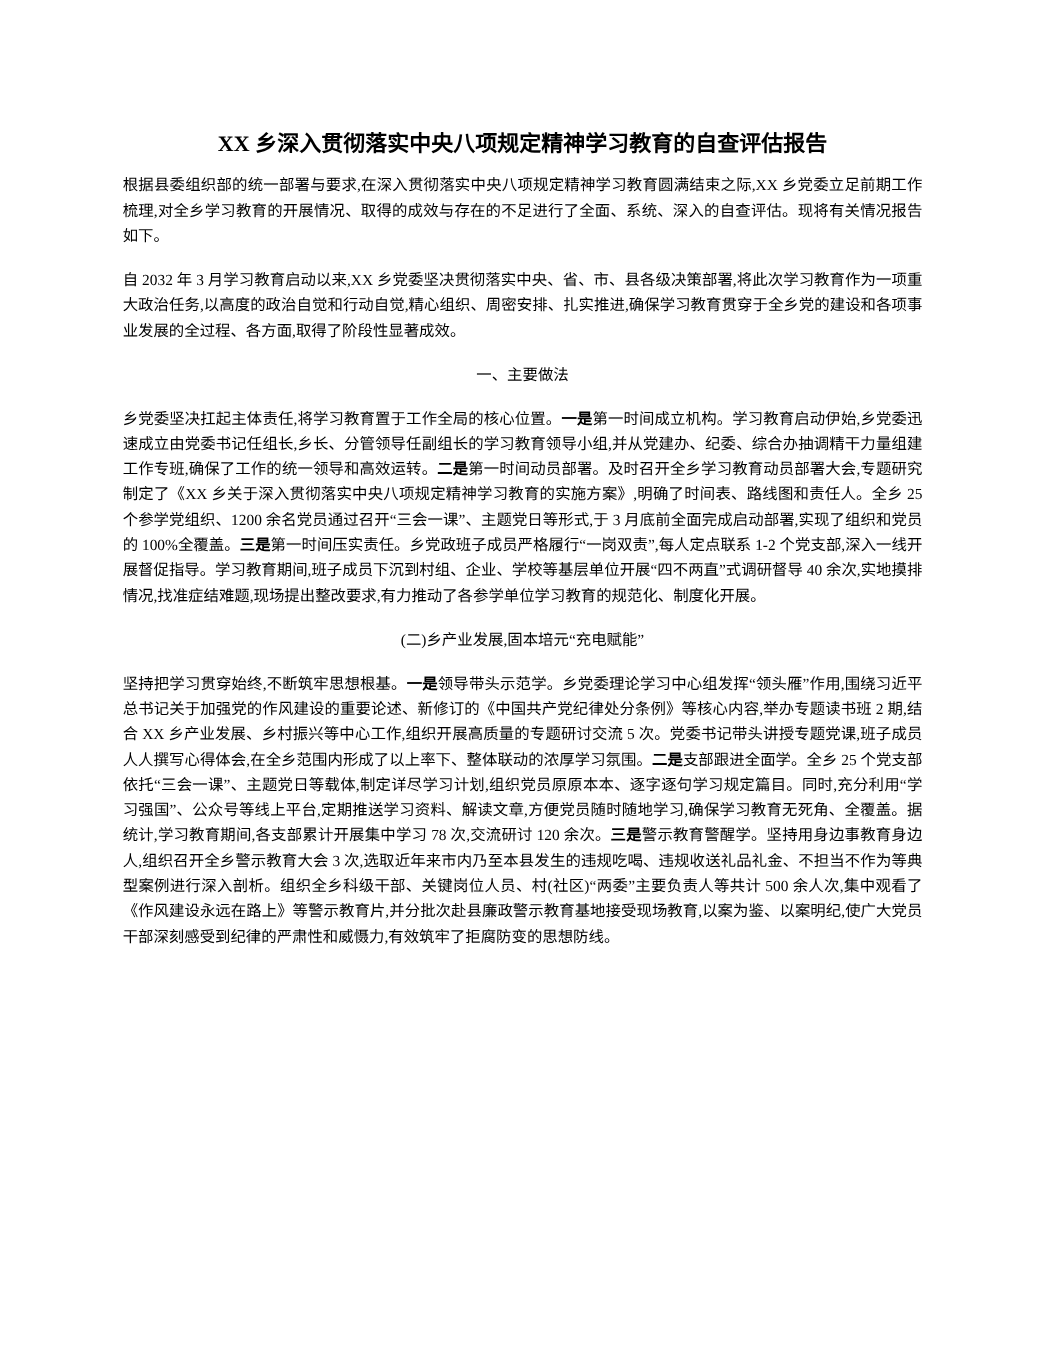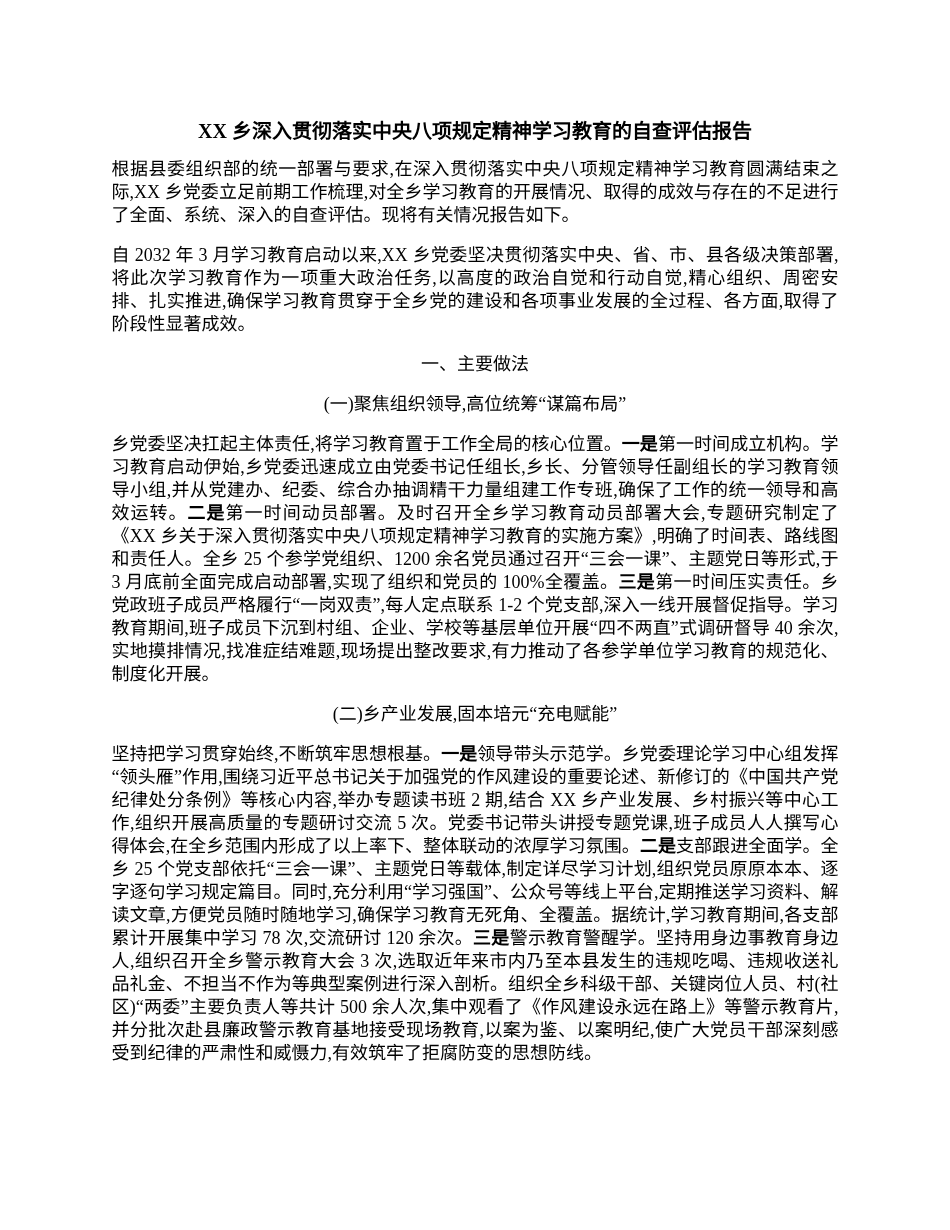--- a/index.html
+++ b/index.html
@@ -17,35 +17,34 @@
     padding-top: 119px;
   }
   .title {
     font-size: 20px;
     font-weight: bold;
     line-height: 25px;
     margin-bottom: 14px;
     text-align: center;
   }
   .block {
-    font-size: 18px;
+    font-size: 14px;
     line-height: 23px;
     margin-bottom: 17px;
     text-align: justify;
   }
   .block.heading { text-align: center; }
   .bold { font-weight: bold; margin-top: 44px; }
 </style>
 </head>
 <body style="background: rgb(255, 255, 255); color: rgb(0, 0, 0);">
 
 <main class="doc">
   <h1 class="title">XX 乡深入贯彻落实中央八项规定精神学习教育的自查评估报告</h1>
   <div>
       <p class="block"><span>根据县委组织部的统一部署与要求,在深入贯彻落实中央八项规定精神学习教育圆满结束之际,XX 乡党委立足前期工作梳理,对全乡学习教育的开展情况、取得的成效与存在的不足进行了全面、系统、深入的自查评估。现将有关情况报告如下。</span></p>
       <p class="block"><span>自 2032 年 3 月学习教育启动以来,XX 乡党委坚决贯彻落实中央、省、市、县各级决策部署,将此次学习教育作为一项重大政治任务,以高度的政治自觉和行动自觉,精心组织、周密安排、扎实推进,确保学习教育贯穿于全乡党的建设和各项事业发展的全过程、各方面,取得了阶段性显著成效。</span></p>
       <p class="block heading"><span>一、主要做法</span></p>
-      <p class="block heading"><span>(一)聚焦组织领导,高位统筹“谋篇布局”</span></p>
       <p class="block"><span>乡党委坚决扛起主体责任,将学习教育置于工作全局的核心位置。</span><span class="bold">一是</span><span>第一时间成立机构。学习教育启动伊始,乡党委迅速成立由党委书记任组长,乡长、分管领导任副组长的学习教育领导小组,并从党建办、纪委、综合办抽调精干力量组建工作专班,确保了工作的统一领导和高效运转。</span><span class="bold">二是</span><span>第一时间动员部署。及时召开全乡学习教育动员部署大会,专题研究制定了《XX 乡关于深入贯彻落实中央八项规定精神学习教育的实施方案》,明确了时间表、路线图和责任人。全乡 25 个参学党组织、1200 余名党员通过召开“三会一课”、主题党日等形式,于 3 月底前全面完成启动部署,实现了组织和党员的 100%全覆盖。</span><span class="bold">三是</span><span>第一时间压实责任。乡党政班子成员严格履行“一岗双责”,每人定点联系 1-2 个党支部,深入一线开展督促指导。学习教育期间,班子成员下沉到村组、企业、学校等基层单位开展“四不两直”式调研督导 40 余次,实地摸排情况,找准症结难题,现场提出整改要求,有力推动了各参学单位学习教育的规范化、制度化开展。</span></p>
       <p class="block heading"><span>(二)乡产业发展,固本培元“充电赋能”</span></p>
       <p class="block"><span>坚持把学习贯穿始终,不断筑牢思想根基。</span><span class="bold">一是</span><span>领导带头示范学。乡党委理论学习中心组发挥“领头雁”作用,围绕习近平总书记关于加强党的作风建设的重要论述、新修订的《中国共产党纪律处分条例》等核心内容,举办专题读书班 2 期,结合 XX 乡产业发展、乡村振兴等中心工作,组织开展高质量的专题研讨交流 5 次。党委书记带头讲授专题党课,班子成员人人撰写心得体会,在全乡范围内形成了以上率下、整体联动的浓厚学习氛围。</span><span class="bold">二是</span><span>支部跟进全面学。全乡 25 个党支部依托“三会一课”、主题党日等载体,制定详尽学习计划,组织党员原原本本、逐字逐句学习规定篇目。同时,充分利用“学习强国”、公众号等线上平台,定期推送学习资料、解读文章,方便党员随时随地学习,确保学习教育无死角、全覆盖。据统计,学习教育期间,各支部累计开展集中学习 78 次,交流研讨 120 余次。</span><span class="bold">三是</span><span>警示教育警醒学。坚持用身边事教育身边人,组织召开全乡警示教育大会 3 次,选取近年来市内乃至本县发生的违规吃喝、违规收送礼品礼金、不担当不作为等典型案例进行深入剖析。组织全乡科级干部、关键岗位人员、村(社区)“两委”主要负责人等共计 500 余人次,集中观看了《作风建设永远在路上》等警示教育片,并分批次赴县廉政警示教育基地接受现场教育,以案为鉴、以案明纪,使广大党员干部深刻感受到纪律的严肃性和威慑力,有效筑牢了拒腐防变的思想防线。</span></p>
     </div>
 </main>
 
 </body></html>

